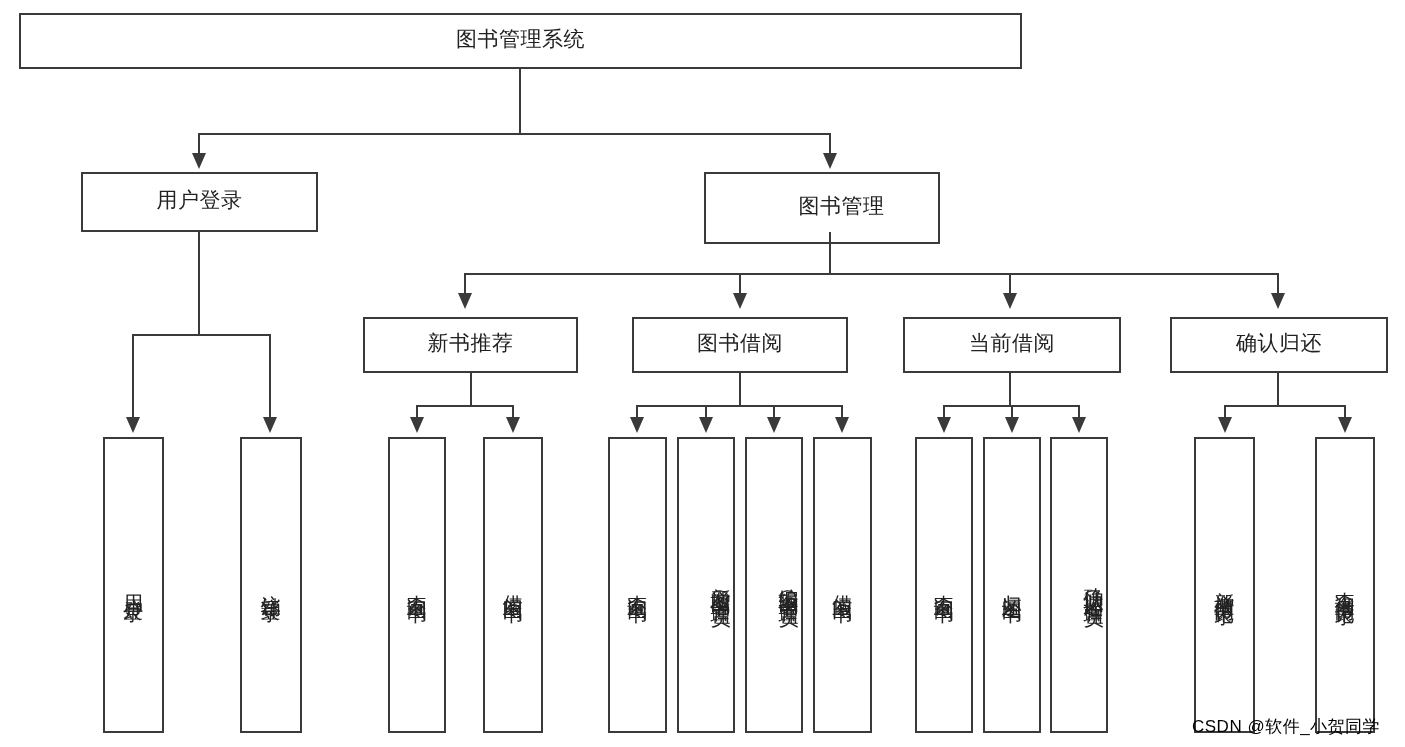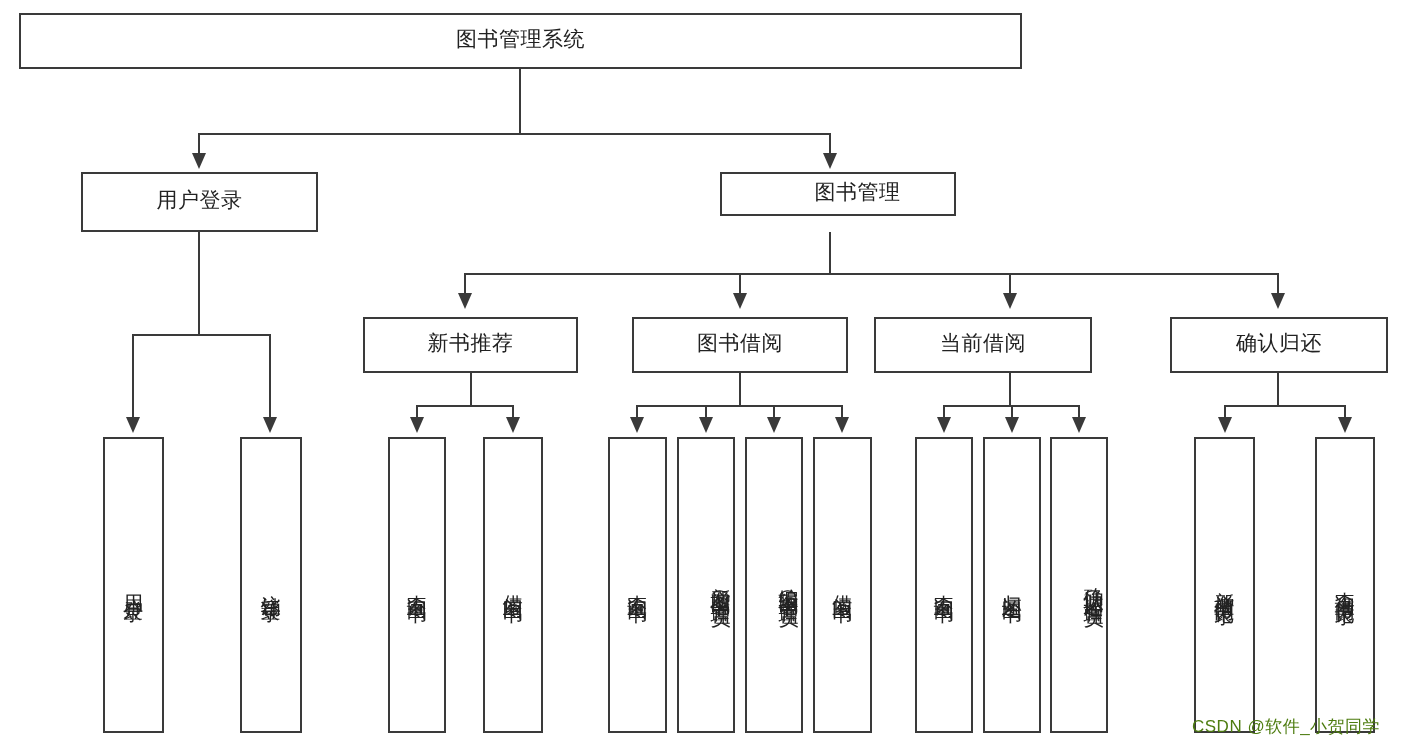--- a/index.html
+++ b/index.html
@@ -66,21 +66,21 @@
     width:0;height:0;
     border-left:7px solid transparent;
     border-right:7px solid transparent;
     border-top:16px solid #3a3a3a;
   }
 
   
   #watermark{
     position:absolute;
     font-size:17px;
-    color:#4d7c0f;
+    color:#000000;
     white-space:nowrap;
     letter-spacing:0.5px;
     pointer-events:none;
   }
 </style>
 </head>
 <body>
 
 <div id="canvas">
 
@@ -95,21 +95,21 @@
   <div class="ln v" style="left:198px;top:133px;width:2px;height:22px;"></div>
   <div class="arrow" style="left:192px;top:153px;"></div>
 
   <div class="ln v" style="left:829px;top:133px;width:2px;height:22px;"></div>
   <div class="arrow" style="left:823px;top:153px;"></div>
 
   <div class="node h" style="left:81px;top:172px;width:237px;height:60px;">
     <span>用户登录</span>
   </div>
 
-  <div class="node h" style="left:720px;top:172px;width:236px;height:44px;padding-left:39px;">
+  <div class="node h" style="left:704px;top:172px;width:236px;height:72px;padding-left:39px;">
     <span>图书管理</span>
   </div>
 
   <div class="ln v" style="left:198px;top:232px;width:2px;height:103px;"></div>
   <div class="ln h" style="left:132px;top:334px;width:139px;height:2px;"></div>
   <div class="ln v" style="left:132px;top:334px;width:2px;height:85px;"></div>
   <div class="arrow" style="left:126px;top:417px;"></div>
   <div class="ln v" style="left:269px;top:334px;width:2px;height:85px;"></div>
   <div class="arrow" style="left:263px;top:417px;"></div>
 
@@ -127,21 +127,21 @@
 
   <div class="ln v" style="left:1277px;top:273px;width:2px;height:22px;"></div>
   <div class="arrow" style="left:1271px;top:293px;"></div>
 
   <div class="node h" style="left:363px;top:317px;width:215px;height:56px;">
     <span>新书推荐</span>
   </div>
   <div class="node h" style="left:632px;top:317px;width:216px;height:56px;">
     <span>图书借阅</span>
   </div>
-  <div class="node h" style="left:874px;top:317px;width:218px;height:56px;">
+  <div class="node h" style="left:903px;top:317px;width:218px;height:56px;">
     <span>当前借阅</span>
   </div>
   <div class="node h" style="left:1170px;top:317px;width:218px;height:56px;">
     <span>确认归还</span>
   </div>
 
   <div class="ln v" style="left:470px;top:373px;width:2px;height:33px;"></div>
   <div class="ln h" style="left:416px;top:405px;width:98px;height:2px;"></div>
   <div class="ln v" style="left:416px;top:405px;width:2px;height:14px;"></div>
   <div class="arrow" style="left:410px;top:417px;"></div>

